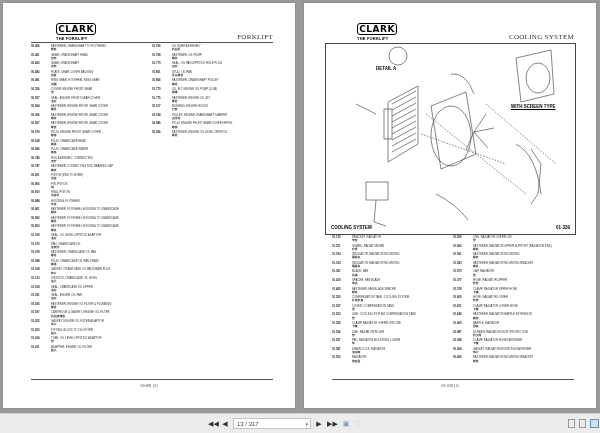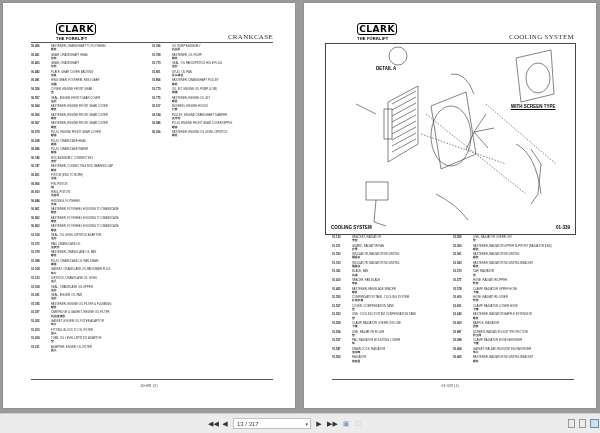--- a/index.html
+++ b/index.html
@@ -34,21 +34,21 @@
 </head>
 <body>
 
 <div class="viewer">
 
   <div class="page left">
     <div class="logo">
       <div class="logo-box">CLARK</div>
       <div class="logo-sub">THE FORKLIFT</div>
     </div>
-    <div class="sect-title">CRANKCASE</div>
+    <div class="sect-title">FORKLIFT</div>
     <div class="hrule" style="top:39px"></div>
     <div class="cols">
       <div class="col" id="lp-c1">
           <div class="part">
             <span class="no">00.456</span>
             <span class="desc"><span>FASTENER, CRANKSHAFT TO FLYWHEEL</span><span class="cn">螺栓</span></span>
           </div>
           <div class="part">
             <span class="no">00.461</span>
             <span class="desc"><span>GEAR, CRANKSHAFT HEAD</span><span class="cn">齿轮</span></span>

